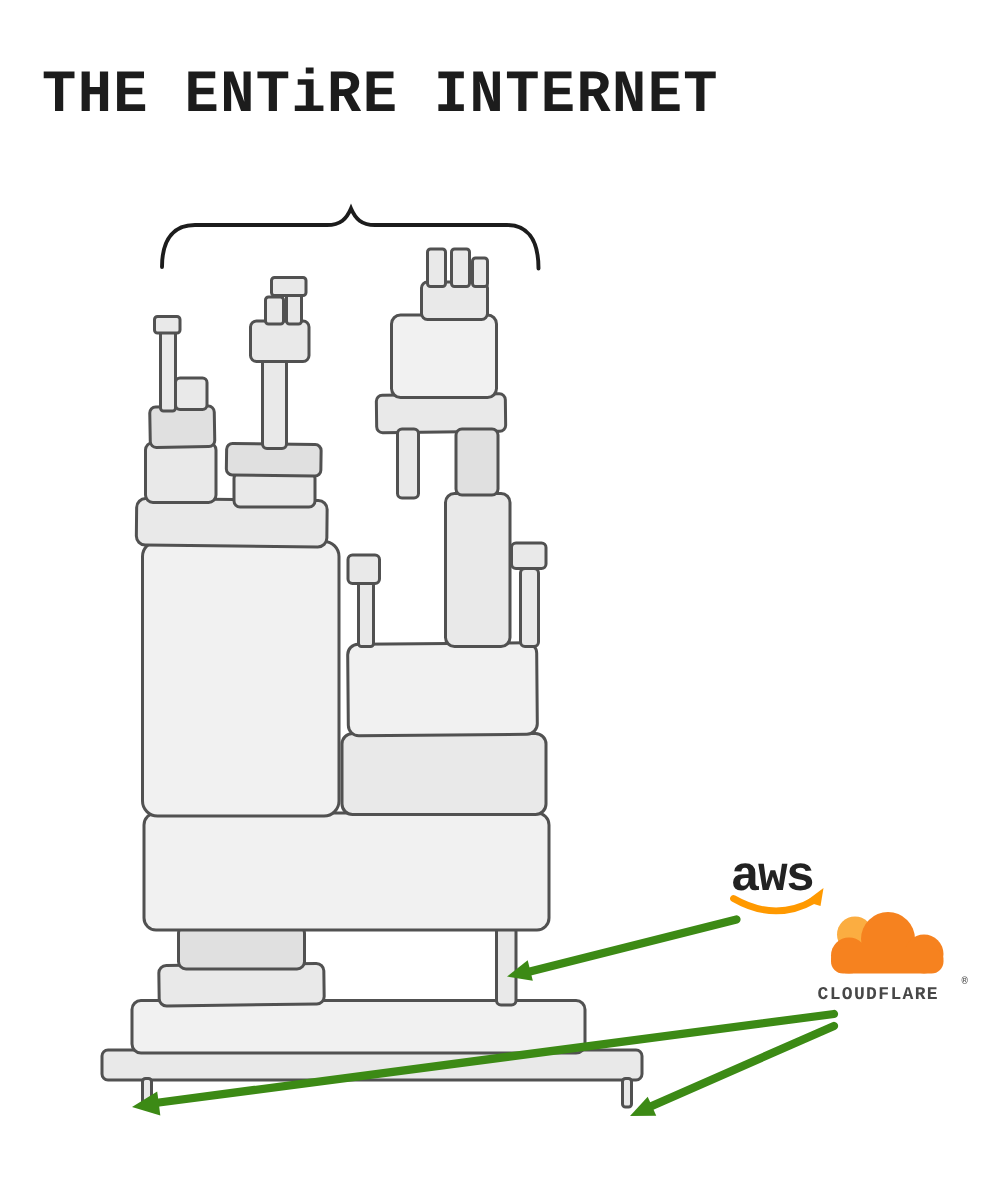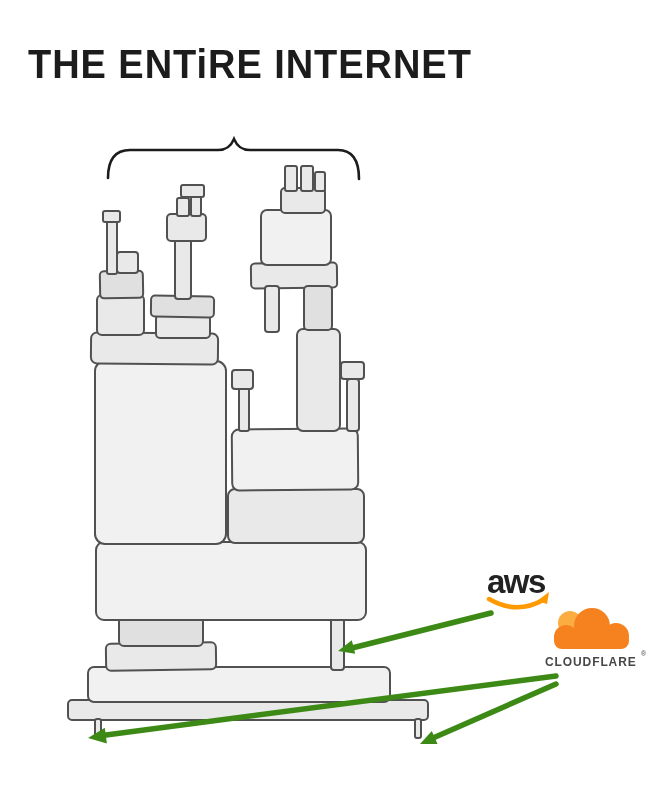--- a/index.html
+++ b/index.html
@@ -1,21 +1,21 @@
 <!DOCTYPE html>
 <html style="--background: #ffffff; --ink: #1c1c1c; --block-fill: #e9e9e9; --block-stroke: #515151; --arrow-green: #3c8a15; --aws-orange: #ff9900; --aws-text: #222222; --cloudflare-orange: #f6821f; --cloudflare-orange-light: #fbad41; --cloudflare-text: #474747;"><head>
 <meta charset="utf-8">
 <style>
   html, body { margin: 0; padding: 0; background: #fff; }
   .canvas {
     position: relative;
     width: 669px;
     height: 800px;
     background: var(--background, #fff);
-    font-family: Liberation Sans, sans-serif;
+    font-family: Liberation Mono, monospace;
     overflow: hidden;
   }
   .title {
     position: absolute;
     left: 28px;
     top: 42px;
     margin: 0;
     font-size: 40px;
     font-weight: bold;
     letter-spacing: 1px;

